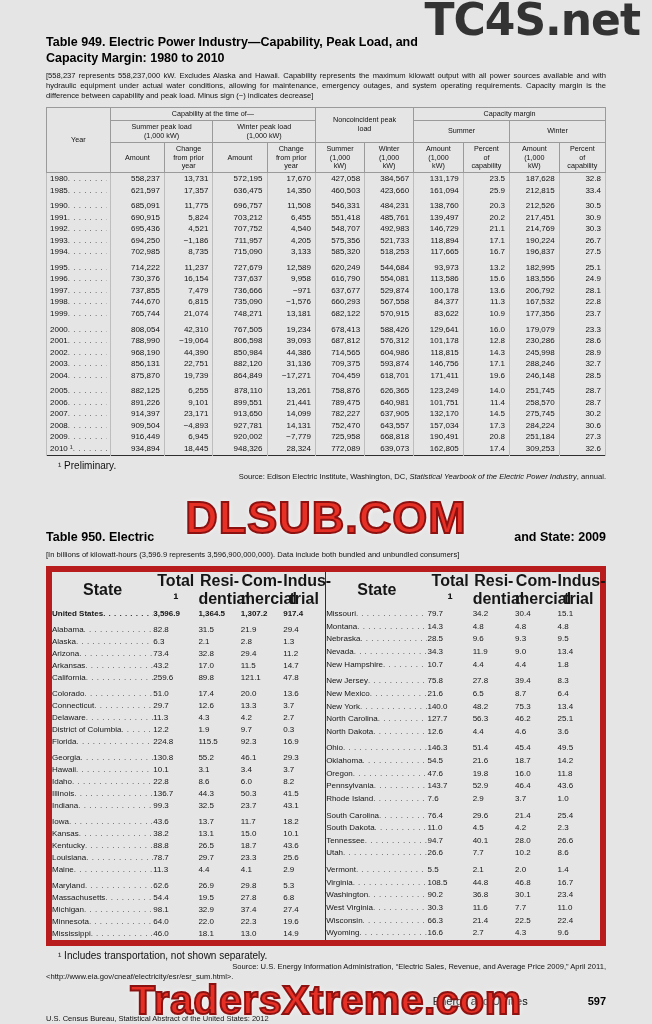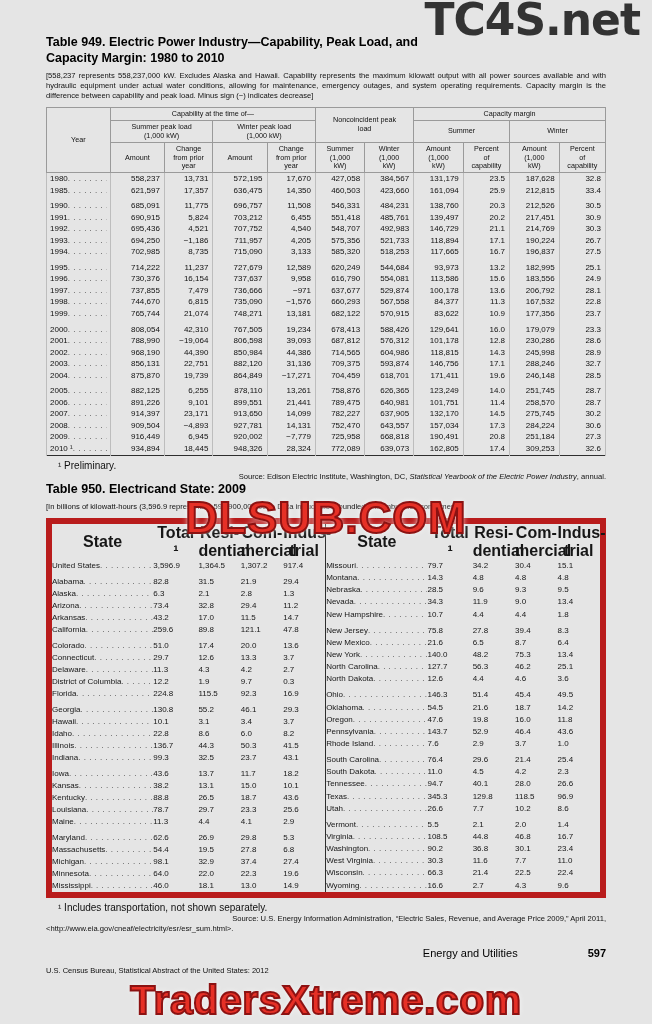--- a/index.html
+++ b/index.html
@@ -19,34 +19,34 @@
   .dtable td { font-size:8px; line-height:1.32; padding:0.5px 3px 0.5px 3px;
                border-left:1px solid #bdbdbd; border-right:1px solid #bdbdbd; color:#111; }
   .dtable td.num { text-align:right; padding-right:4px; }
   tr.spacer-row td { height:4px; padding:0; }
   .leader { display:flex; overflow:hidden; }
   .lbl-text { white-space:nowrap; }
   .dots { flex:1; overflow:hidden; white-space:nowrap; color:#333; }
   .dots::after { content:". . . . . . . . . . . . . . . . . . . . . . . . . . . . ."; letter-spacing:0.5px; }
 
   
-  .t950-title { display:flex; white-space:normal; }
+  .t950-title { display:flex; justify-content:space-between; margin-top:48px; white-space:normal; }
   .t950-wrap { display:flex; border:6px solid #b91c1c; }
   .t950-wrap table { border:none; }
   .t950-wrap .half-left { border-right:1px solid #2e2e2e; }
   .t950-wrap td { font-size:8px; line-height:1.5; }
-  .us-row td { font-weight:normal; }
+  .us-row td { font-weight:bold; }
 
   .footnote { font-size:10px; margin-top:4px; padding-left:12px; color:#101010; }
   .source { font-size:7.6px; margin-top:1px; padding-left:12px; color:#101010;text-align:right; }
   .source .ital { font-style:italic; }
   .source2 { font-size:7.6px; margin-top:1px; padding-left:0; color:#101010; }
 
   .footer-right { margin-top:14px; text-align:right; font-size:11px; color:#000; }
-  .footer-right .pageno { font-weight:bold; margin-left:22px;padding-left:48px; }
+  .footer-right .pageno { font-weight:bold; margin-left:12px;padding-left:48px; }
   .footer-left { margin-top:7px; font-size:7.5px; color:#101010; }
 
   
   .wm { position:absolute; font-weight:bold; pointer-events:none; white-space:nowrap; }
   .wm-top { top:-6px; right:12px; font-size:44px; color:rgba(38,38,38,0.93); letter-spacing:-1px;
             font-family:"DejaVu Sans", sans-serif; }
   .wm-mid { top:492px; left:0; width:100%; text-align:center; font-size:45px; letter-spacing:1px;
             color:#e63026; -webkit-text-stroke:2px #8c1212;
             text-shadow:0 0 6px rgba(255,255,255,0.85), 0 0 2px rgba(255,255,255,0.9); }
   .wm-bot { top:977px; left:0; width:100%; text-align:center; font-size:41px; letter-spacing:0.5px;
@@ -1227,32 +1227,20 @@
                 </div>
               </td>
               <td class="num">94.7</td>
               <td class="num">40.1</td>
               <td class="num">28.0</td>
               <td class="num">26.6</td>
             </tr>
             <tr>
               <td class="lbl">
                 <div class="leader">
-                  <span class="lbl-text">Texas</span>
-                  <span class="dots"></span>
-                </div>
-              </td>
-              <td class="num">345.3</td>
-              <td class="num">129.8</td>
-              <td class="num">118.5</td>
-              <td class="num">96.9</td>
-            </tr>
-            <tr>
-              <td class="lbl">
-                <div class="leader">
                   <span class="lbl-text">Utah</span>
                   <span class="dots"></span>
                 </div>
               </td>
               <td class="num">26.6</td>
               <td class="num">7.7</td>
               <td class="num">10.2</td>
               <td class="num">8.6</td>
             </tr>
             <tr class="spacer-row">

